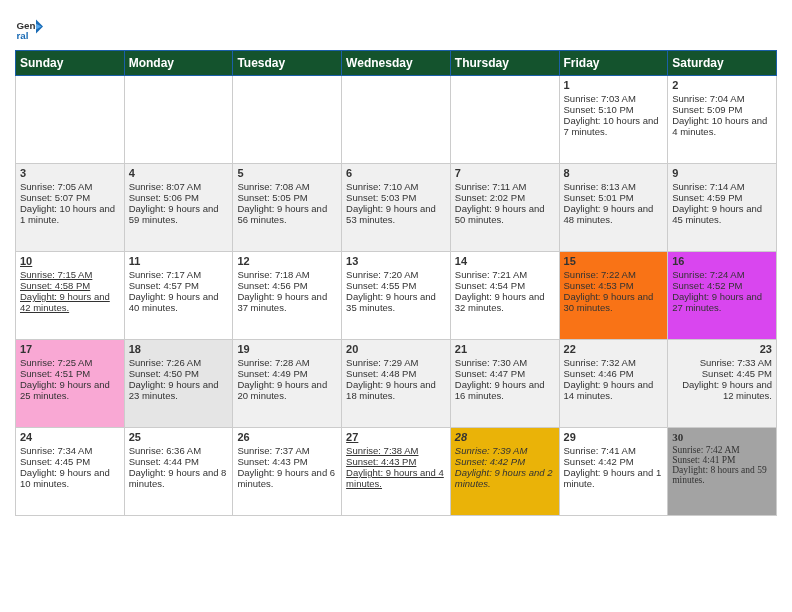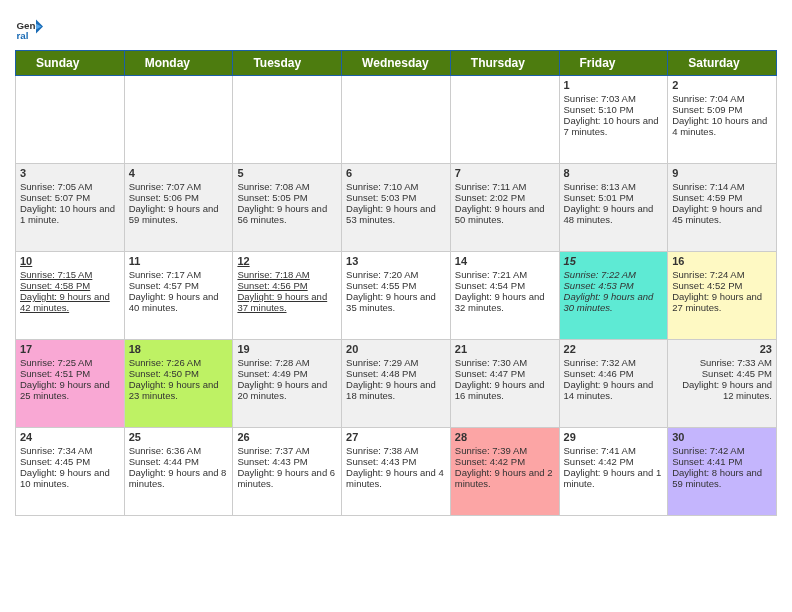--- a/index.html
+++ b/index.html
@@ -42,25 +42,25 @@
     .location {
       font-size: 15px;
       color: #555;
     }
     .calendar {
       width: 100%;
       border-collapse: collapse;
       table-layout: fixed;
     }
     .calendar th {
-      background: #4d7c0f;
+      background: #14532d;
       color: #fff;
       font-size: 12px;
       font-weight: bold;
-      padding: 5px 20px;
+      padding: 5px 4px;
       text-align: left;
       border: 1px solid #1a5fa8;
     }
     .calendar td {
       vertical-align: top;
       border: 1px solid #ccc;
       padding: 3px 4px;
       font-size: 9.5px;
       color: #333;
       height: 88px;
@@ -142,21 +142,21 @@
         </tr>
         <tr class="row-even">
           <td style="background: rgb(240, 240, 240);">
             <span class="day-num">3</span>
             <div>Sunrise: 7:05 AM</div>
             <div>Sunset: 5:07 PM</div>
             <div>Daylight: 10 hours and 1 minute.</div>
           </td>
           <td style="background: rgb(240, 240, 240);">
             <span class="day-num">4</span>
-            <div>Sunrise: 7:07 AM</div>
+            <div>Sunrise: 8:07 AM</div>
             <div>Sunset: 5:06 PM</div>
             <div>Daylight: 9 hours and 59 minutes.</div>
           </td>
           <td style="background: rgb(240, 240, 240);">
             <span class="day-num">5</span>
             <div>Sunrise: 7:08 AM</div>
             <div>Sunset: 5:05 PM</div>
             <div>Daylight: 9 hours and 56 minutes.</div>
           </td>
           <td style="background: rgb(240, 240, 240);">
@@ -190,59 +190,59 @@
             <div>Sunrise: 7:15 AM</div>
             <div>Sunset: 4:58 PM</div>
             <div>Daylight: 9 hours and 42 minutes.</div>
           </td>
           <td style="background: rgb(255, 255, 255); border-radius: 19px;">
             <span class="day-num">11</span>
             <div>Sunrise: 7:17 AM</div>
             <div>Sunset: 4:57 PM</div>
             <div>Daylight: 9 hours and 40 minutes.</div>
           </td>
-          <td style="background: rgb(255, 255, 255); text-decoration: underline;">
+          <td style="background: rgb(255, 255, 255);">
             <span class="day-num">12</span>
             <div>Sunrise: 7:18 AM</div>
             <div>Sunset: 4:56 PM</div>
             <div>Daylight: 9 hours and 37 minutes.</div>
           </td>
           <td style="background: rgb(255, 255, 255);">
             <span class="day-num">13</span>
             <div>Sunrise: 7:20 AM</div>
             <div>Sunset: 4:55 PM</div>
             <div>Daylight: 9 hours and 35 minutes.</div>
           </td>
           <td style="background: rgb(255, 255, 255);">
             <span class="day-num">14</span>
             <div>Sunrise: 7:21 AM</div>
             <div>Sunset: 4:54 PM</div>
             <div>Daylight: 9 hours and 32 minutes.</div>
           </td>
-          <td style="background: #5eead4; font-style: italic;">
+          <td style="background: #f97316;">
             <span class="day-num">15</span>
             <div>Sunrise: 7:22 AM</div>
             <div>Sunset: 4:53 PM</div>
             <div>Daylight: 9 hours and 30 minutes.</div>
           </td>
-          <td style="background: #fef9c3;">
+          <td style="background: #d946ef;">
             <span class="day-num">16</span>
             <div>Sunrise: 7:24 AM</div>
             <div>Sunset: 4:52 PM</div>
             <div>Daylight: 9 hours and 27 minutes.</div>
           </td>
         </tr>
         <tr class="row-even">
           <td style="background: #f9a8d4;">
             <span class="day-num">17</span>
             <div>Sunrise: 7:25 AM</div>
             <div>Sunset: 4:51 PM</div>
             <div>Daylight: 9 hours and 25 minutes.</div>
           </td>
-          <td style="background: #bef264;">
+          <td style="background: #e5e5e5;">
             <span class="day-num">18</span>
             <div>Sunrise: 7:26 AM</div>
             <div>Sunset: 4:50 PM</div>
             <div>Daylight: 9 hours and 23 minutes.</div>
           </td>
           <td style="background: rgb(240, 240, 240);">
             <span class="day-num">19</span>
             <div>Sunrise: 7:28 AM</div>
             <div>Sunset: 4:49 PM</div>
             <div>Daylight: 9 hours and 20 minutes.</div>
@@ -284,39 +284,39 @@
             <div>Sunrise: 6:36 AM</div>
             <div>Sunset: 4:44 PM</div>
             <div>Daylight: 9 hours and 8 minutes.</div>
           </td>
           <td style="background: rgb(255, 255, 255);">
             <span class="day-num">26</span>
             <div>Sunrise: 7:37 AM</div>
             <div>Sunset: 4:43 PM</div>
             <div>Daylight: 9 hours and 6 minutes.</div>
           </td>
-          <td style="background: rgb(255, 255, 255);">
+          <td style="background: rgb(255, 255, 255); text-decoration: underline;">
             <span class="day-num">27</span>
             <div>Sunrise: 7:38 AM</div>
             <div>Sunset: 4:43 PM</div>
             <div>Daylight: 9 hours and 4 minutes.</div>
           </td>
-          <td style="background: #fca5a5;">
+          <td style="background: #eab308; font-style: italic;">
             <span class="day-num">28</span>
             <div>Sunrise: 7:39 AM</div>
             <div>Sunset: 4:42 PM</div>
             <div>Daylight: 9 hours and 2 minutes.</div>
           </td>
           <td style="background: rgb(255, 255, 255); margin-left: 26px;">
             <span class="day-num">29</span>
             <div>Sunrise: 7:41 AM</div>
             <div>Sunset: 4:42 PM</div>
             <div>Daylight: 9 hours and 1 minute.</div>
           </td>
-          <td style="background: #c4b5fd;">
+          <td style="background: #a3a3a3; font-family: Liberation Serif, serif;">
             <span class="day-num">30</span>
             <div>Sunrise: 7:42 AM</div>
             <div>Sunset: 4:41 PM</div>
             <div>Daylight: 8 hours and 59 minutes.</div>
           </td>
         </tr>
       </tbody>
   </table>
 </div>
 

